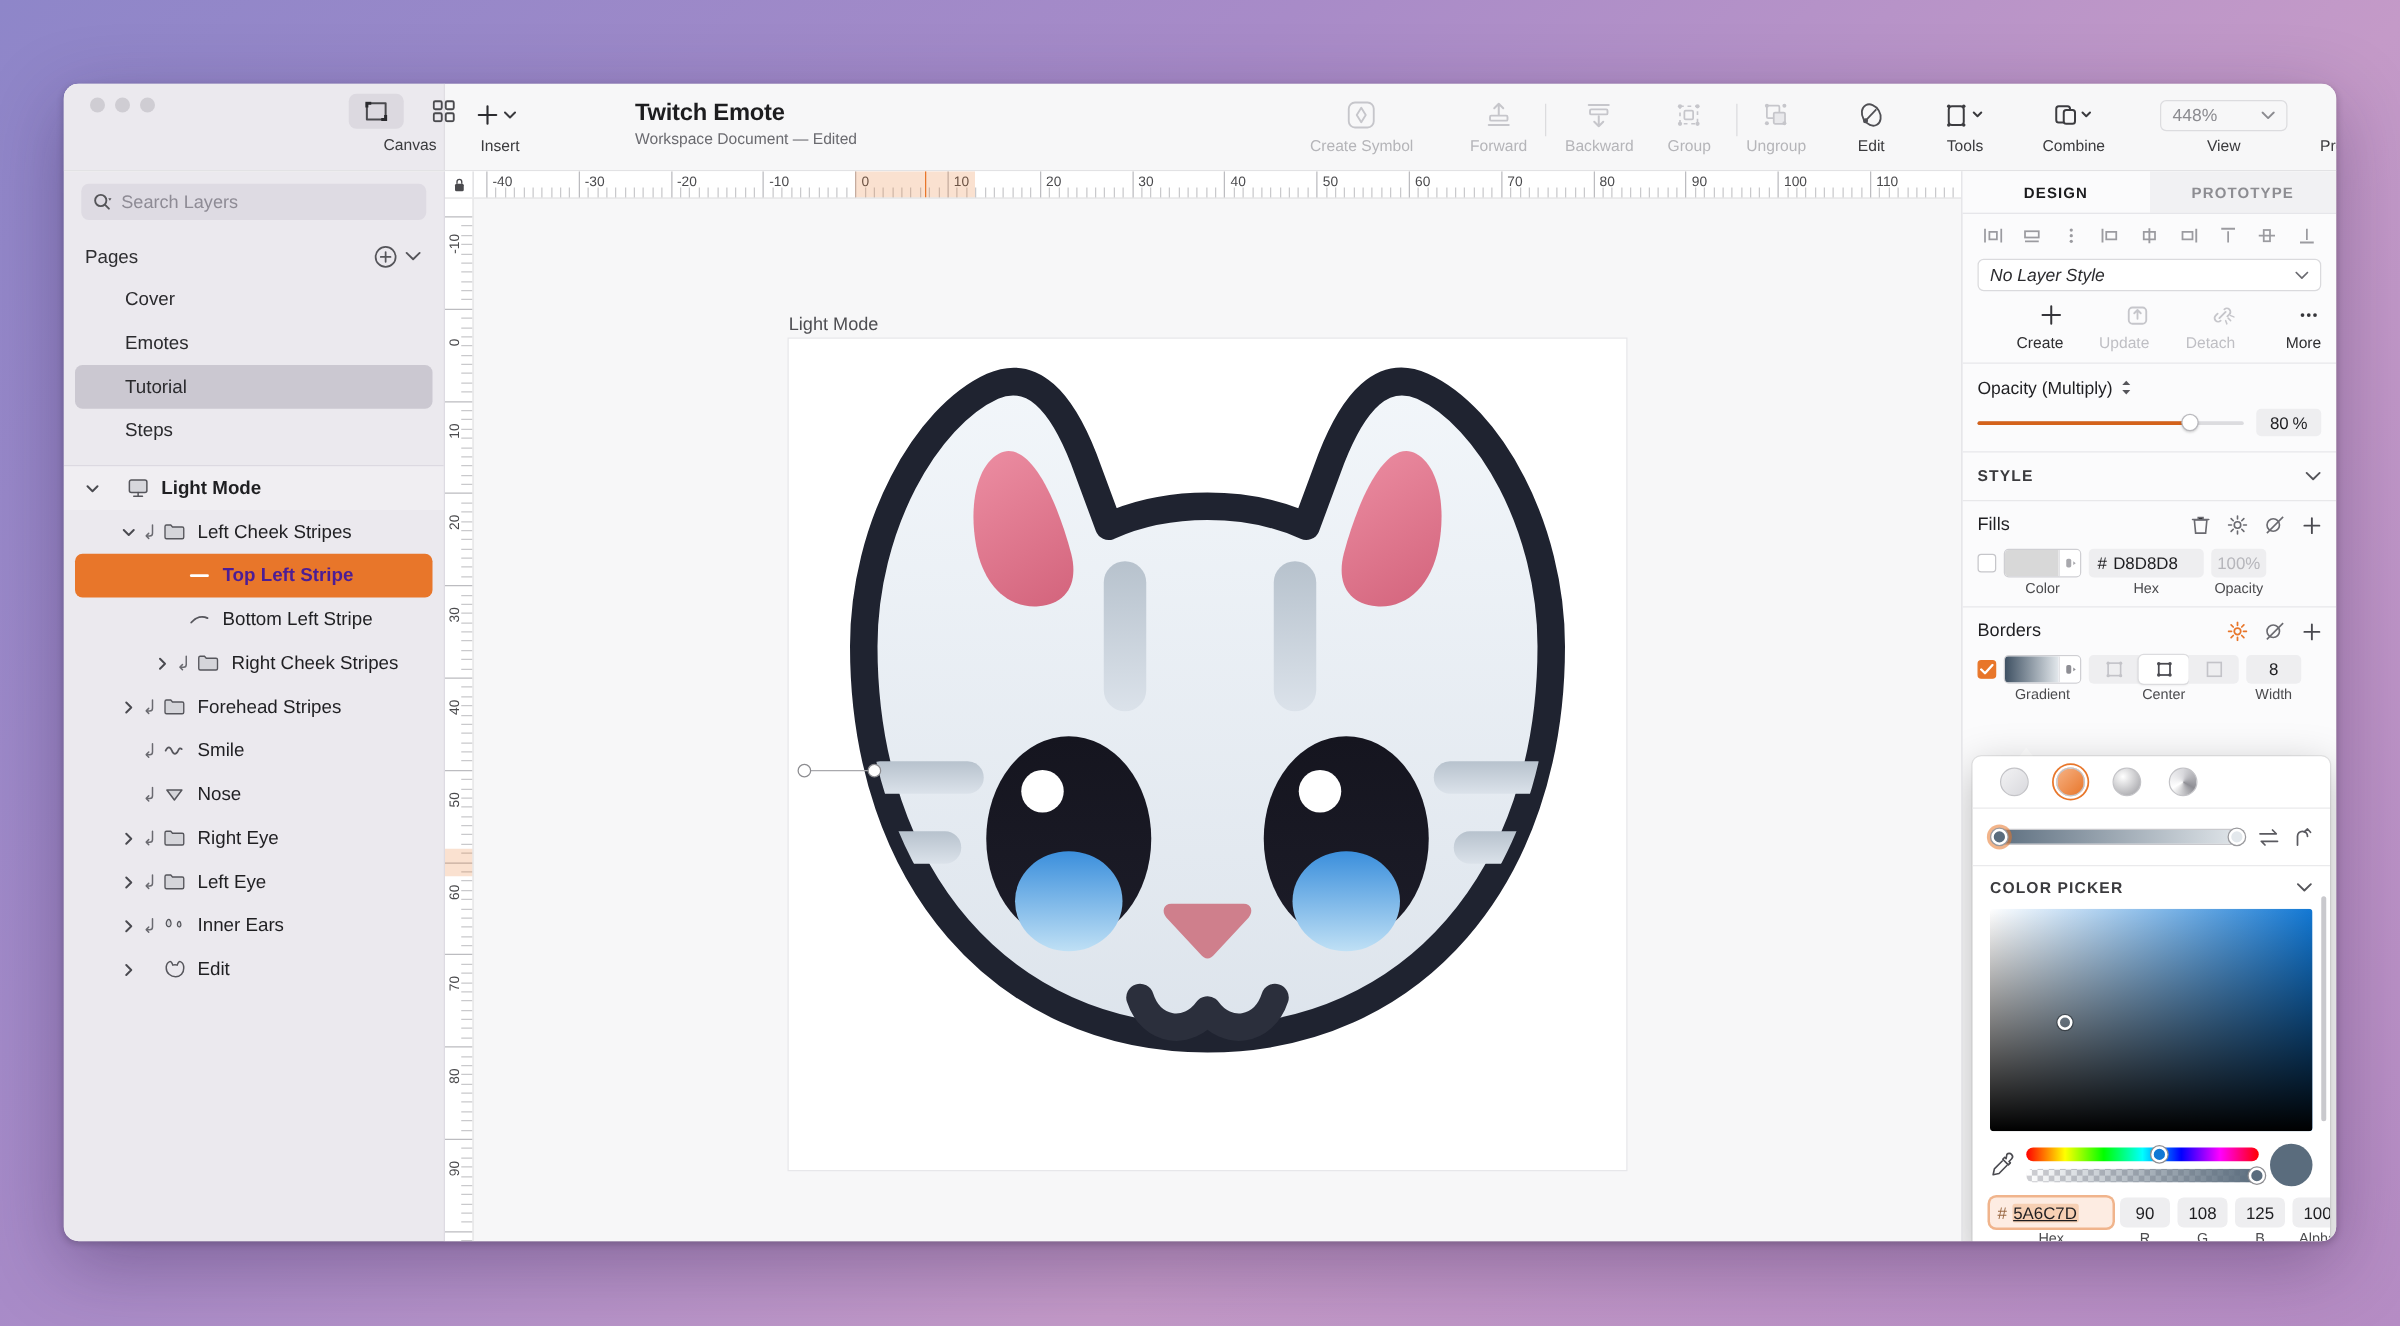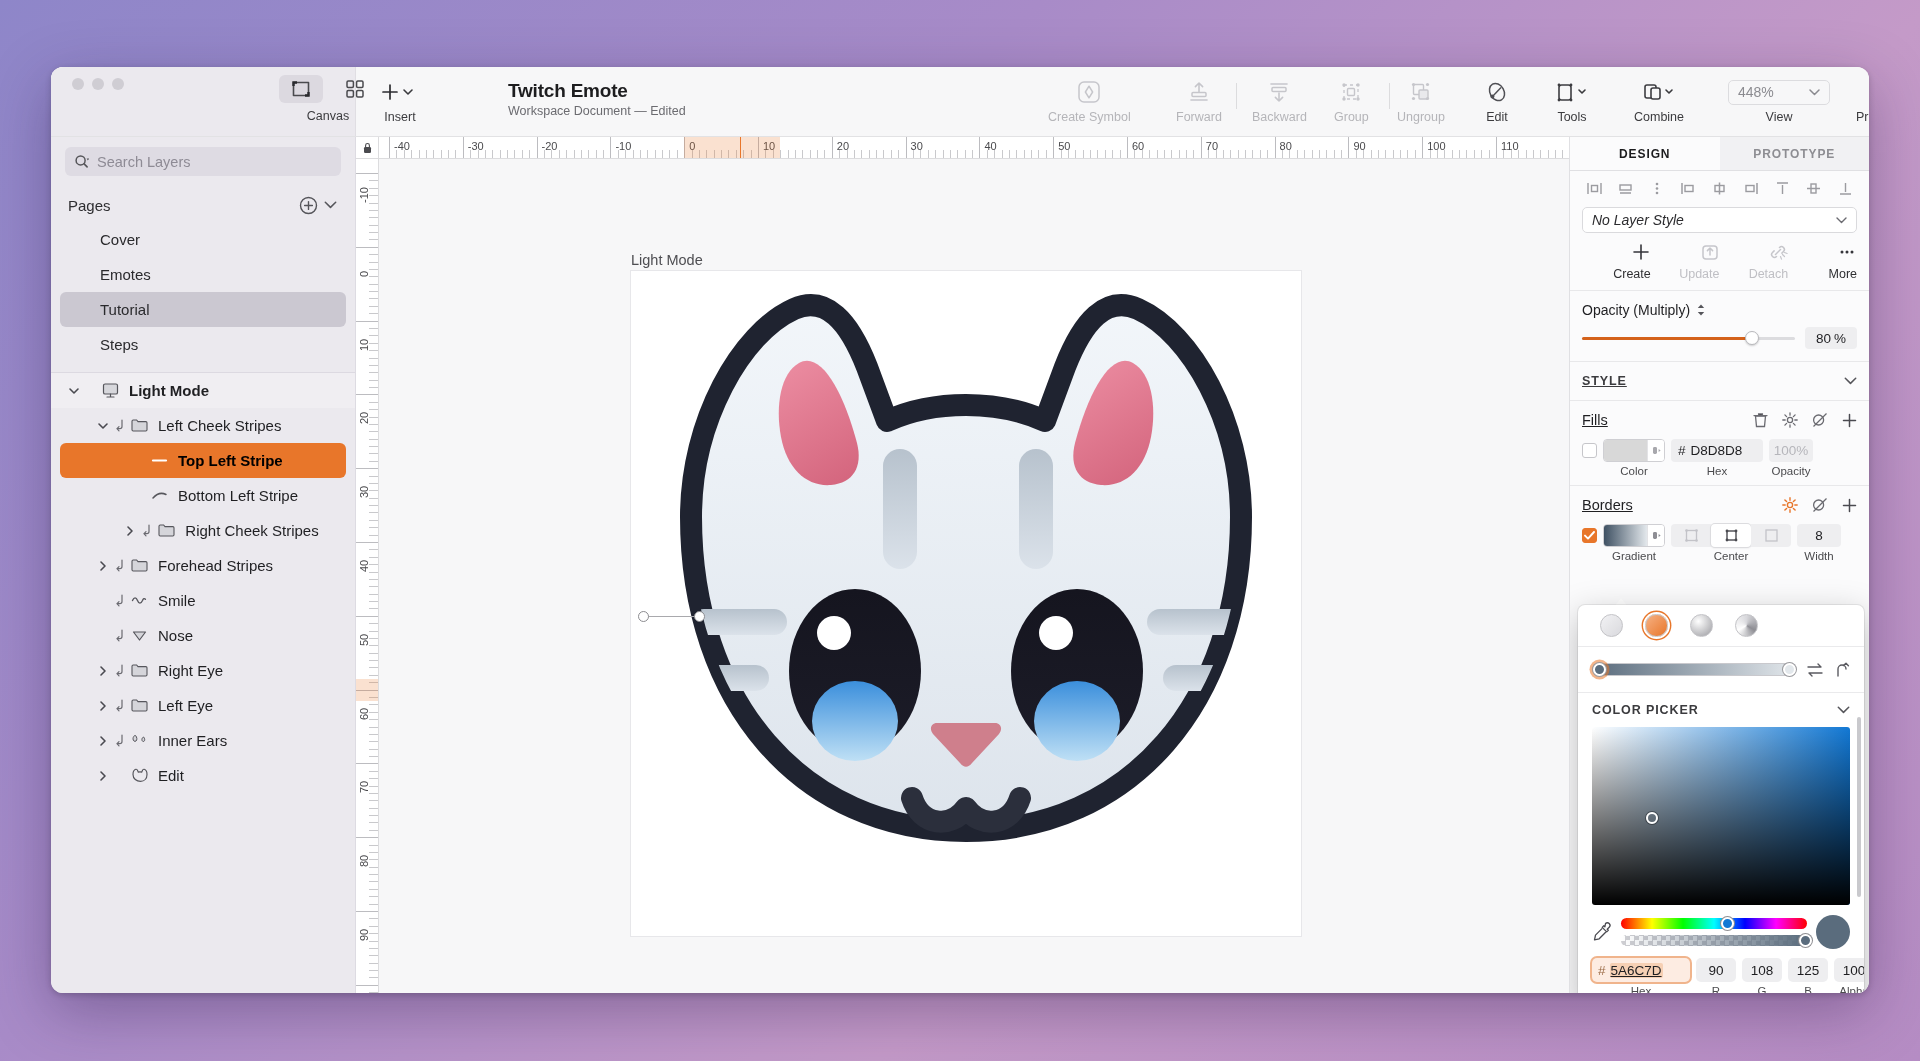--- a/index.html
+++ b/index.html
@@ -96,21 +96,21 @@
   }
   .page-row.sel { background: #cbc8d1; }
 
   #layers { flex: 1; overflow: hidden; padding-top: 0; }
   .layer-row {
     height: 35px; display: flex; align-items: center; gap: 0;
     margin: 0 9px; border-radius: 6px; position: relative;
     font-size: 15px; color: #1f1f22;
   }
   .layer-row.artboard { background: #f0eef2; font-weight: bold; margin: 0; border-radius: 0; padding-left: 0; }
-  .layer-row.sel { background: #e8762a; color: #000000; font-weight: bold; }
+  .layer-row.sel { background: #e8762a; color: #4c1d95; font-weight: bold; }
   .disc { width: 22px; display: flex; align-items: center; justify-content: center; flex: 0 0 22px; }
   .lico { width: 26px; display: flex; align-items: center; justify-content: center; flex: 0 0 26px; }
   .lname { margin-left: 6px; white-space: nowrap; overflow: hidden; text-overflow: ellipsis; }
   .lnk { width: 12px; flex: 0 0 12px; display: flex; align-items: center; justify-content: center; }
 
   
   #canvasarea { flex: 1; display: flex; flex-direction: column; min-width: 0; background: #f7f7f8; position: relative; }
   #ruler-h {
     height: 22px; background: #ffffff; border-bottom: 1px solid #dcdcde;
     display: flex; flex: 0 0 22px; position: relative; overflow: hidden;
@@ -174,21 +174,21 @@
   .op-hdr { display: flex; align-items: center; gap: 6px; font-size: 14px; color: #1f1f22; margin-bottom: 9px; }
   .op-row { display: flex; align-items: center; gap: 10px; }
   #op-track { flex: 1; height: 3px; background: #dcdcdf; border-radius: 2px; position: relative; }
   #op-fill { position: absolute; left: 0; top: 0; bottom: 0; background: #d4621b; border-radius: 2px; }
   #op-knob { position: absolute; top: 50%; width: 14px; height: 14px; margin-top: -7px; margin-left: -7px;
              background: #fff; border: 1px solid #b9b9bd; border-radius: 50%; box-shadow: 0 1px 2px rgba(0,0,0,.18); }
   #op-val { width: 52px; height: 22px; background: #eeeef0; border-radius: 4px; display: flex;
             align-items: center; justify-content: center; gap: 3px; font-size: 13.5px; color: #1f1f22; }
 
   .grp-hdr { height: 38px; display: flex; align-items: center; justify-content: space-between; }
-  .grp-title { font-size: 12.5px; letter-spacing: .9px; font-weight: bold; color: #3b3b3e; text-decoration: underline; }
+  .grp-title { font-size: 12.5px; letter-spacing: .9px; font-weight: bold; color: #3b3b3e; }
   .grp-title.norm { letter-spacing: 0; font-weight: normal; font-size: 14.5px; color: #1f1f22; }
   .grp-icos { display: flex; align-items: center; gap: 14px; }
 
   .prop-row { display: flex; align-items: flex-start; gap: 6px; padding-bottom: 8px; }
   .ckbox { width: 15px; height: 15px; border: 1px solid #c6c6ca; border-radius: 3px; background: #fff; margin-top: 4px; flex: 0 0 15px; }
   .ckbox.on { background: #e8762a; border-color: #e8762a; display: flex; align-items: center; justify-content: center; }
   .col { display: flex; flex-direction: column; align-items: center; gap: 3px; }
   .col-lbl { font-size: 11.5px; color: #4b4b4e; }
   .swatch { width: 62px; height: 23px; border-radius: 4px; border: 1px solid #cfcfd3; display: flex; overflow: hidden; position: relative; }
   .sw-main { flex: 1; }

